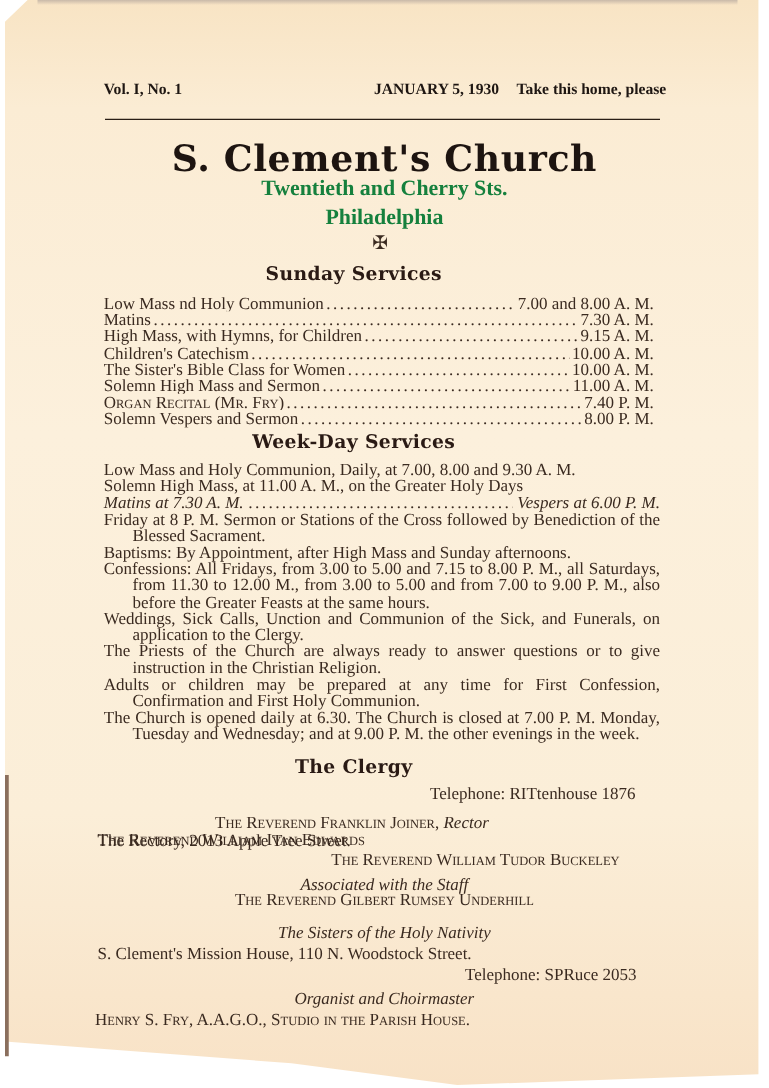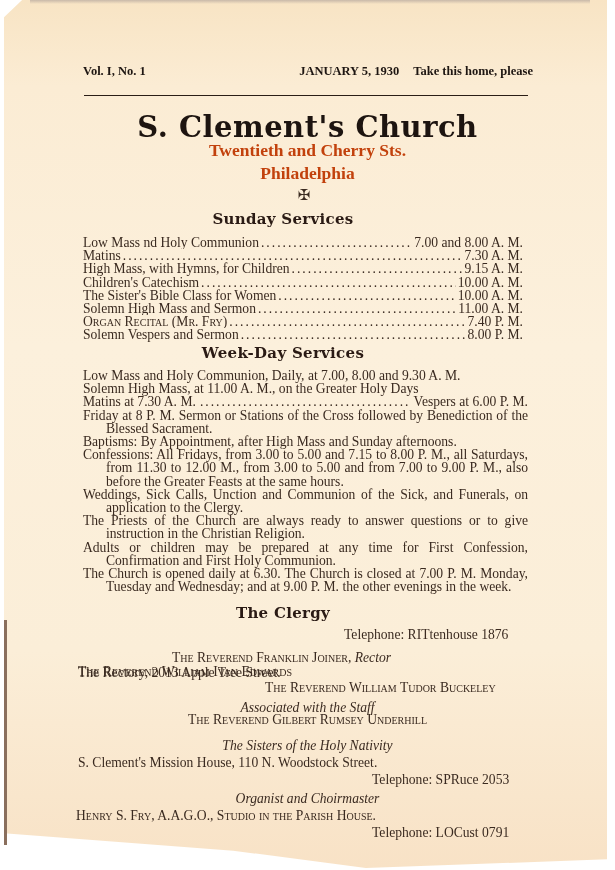--- a/index.html
+++ b/index.html
@@ -38,21 +38,21 @@
   }
 
   .title {
     position: absolute; left: 0; width: 615px; text-align: center;
     font-family: "DejaVu Serif", serif; font-weight: bold; font-size: 29px;
     color: #1d1410; top: 110px; letter-spacing: 0.5px;
   }
   .subtitle {
     position: absolute; left: 0; width: 615px; text-align: center;
     font-family: "Liberation Serif", serif; font-weight: bold; font-size: 17.5px;
-    color: #c2410c;
+    color: #15803d;
   }
   .cross {
     position: absolute; left: 297px; top: 188px; width: 14px; height: 14px;
     color: #3a2a20; font-size: 15px; line-height: 14px; text-align: center;
   }
   .section-head {
     position: absolute; left: 0; width: 566px; text-align: center;
     font-family: "DejaVu Serif", serif; font-weight: bold; font-size: 15px;
     color: #2a1a14; letter-spacing: 0.3px;
   }
@@ -73,21 +73,21 @@
   }
   .srow .dots::before {
     content: "....................................................................................................................";
   }
   .srow .time { flex: 0 0 auto; text-align: right; }
 
   .weekday {
     position: absolute; left: 83px; top: 369px; width: 445px;
   }
   .weekday p { margin: 0; padding-left: 23px; text-indent: -23px; text-align: justify; }
-  .matins-line { display: flex; align-items: flex-start; white-space: nowrap; }
+  .matins-line { display: flex; align-items: flex-start; white-space: nowrap; font-style: italic; }
   .matins-line .dots { flex: 1 1 auto; overflow: hidden; letter-spacing: 2px; margin: 0 4px; }
   .matins-line .dots::before {
     content: "..................................................................................";
   }
 
   .sc { font-variant: small-caps; }
   .it { font-style: italic; }
 
   .clergy-line {
     position: absolute; font-family: "Liberation Serif", serif; font-size: 13.6px; color: #3a2a20;
@@ -198,15 +198,14 @@
   <div class="clergy-line centered sc" style="top:712px;">The Reverend Gilbert Rumsey Underhill</div>
 
   <div class="clergy-line centered it" style="top:738px;">The Sisters of the Holy Nativity</div>
   <div class="clergy-line" style="left:78px; top:755px;">S. Clement's Mission House, 110 N. Woodstock Street.</div>
   <div class="clergy-line" style="left:372px; top:772px;">Telephone: SPRuce 2053</div>
 
   <div class="clergy-line centered it" style="top:791px;">Organist and Choirmaster</div>
   <div class="clergy-line" style="left:76px; top:808px;">
     <span class="sc">Henry S. Fry, A.A.G.O., Studio in the Parish House.</span>
   </div>
-  <div class="clergy-line" style="left:372px; top:825px;">Telephone: LOCust 0791</div>
 
 </div>
 
 </body></html>

